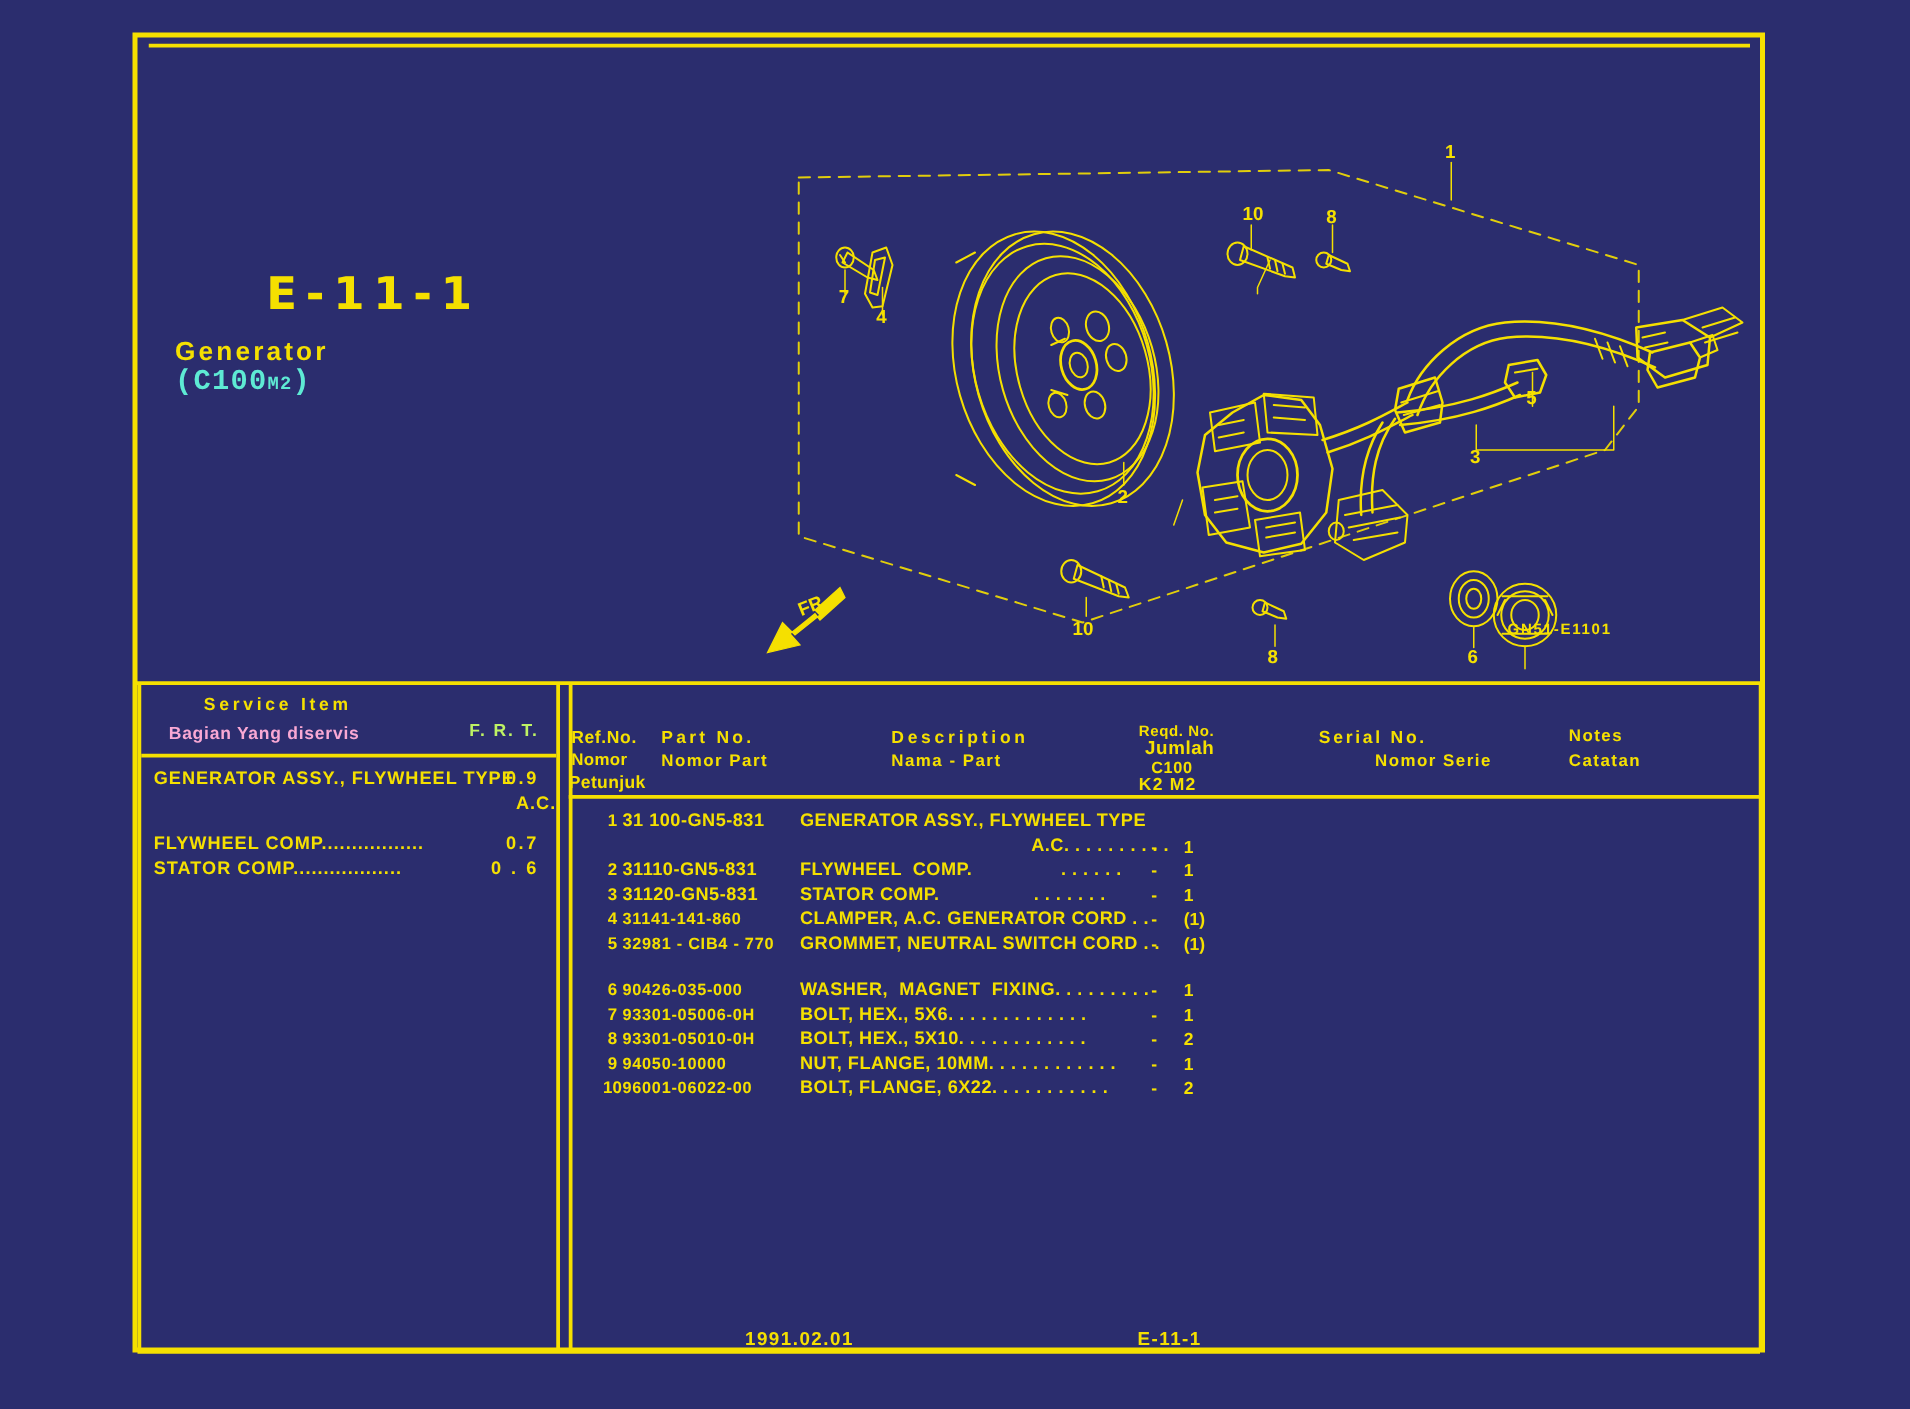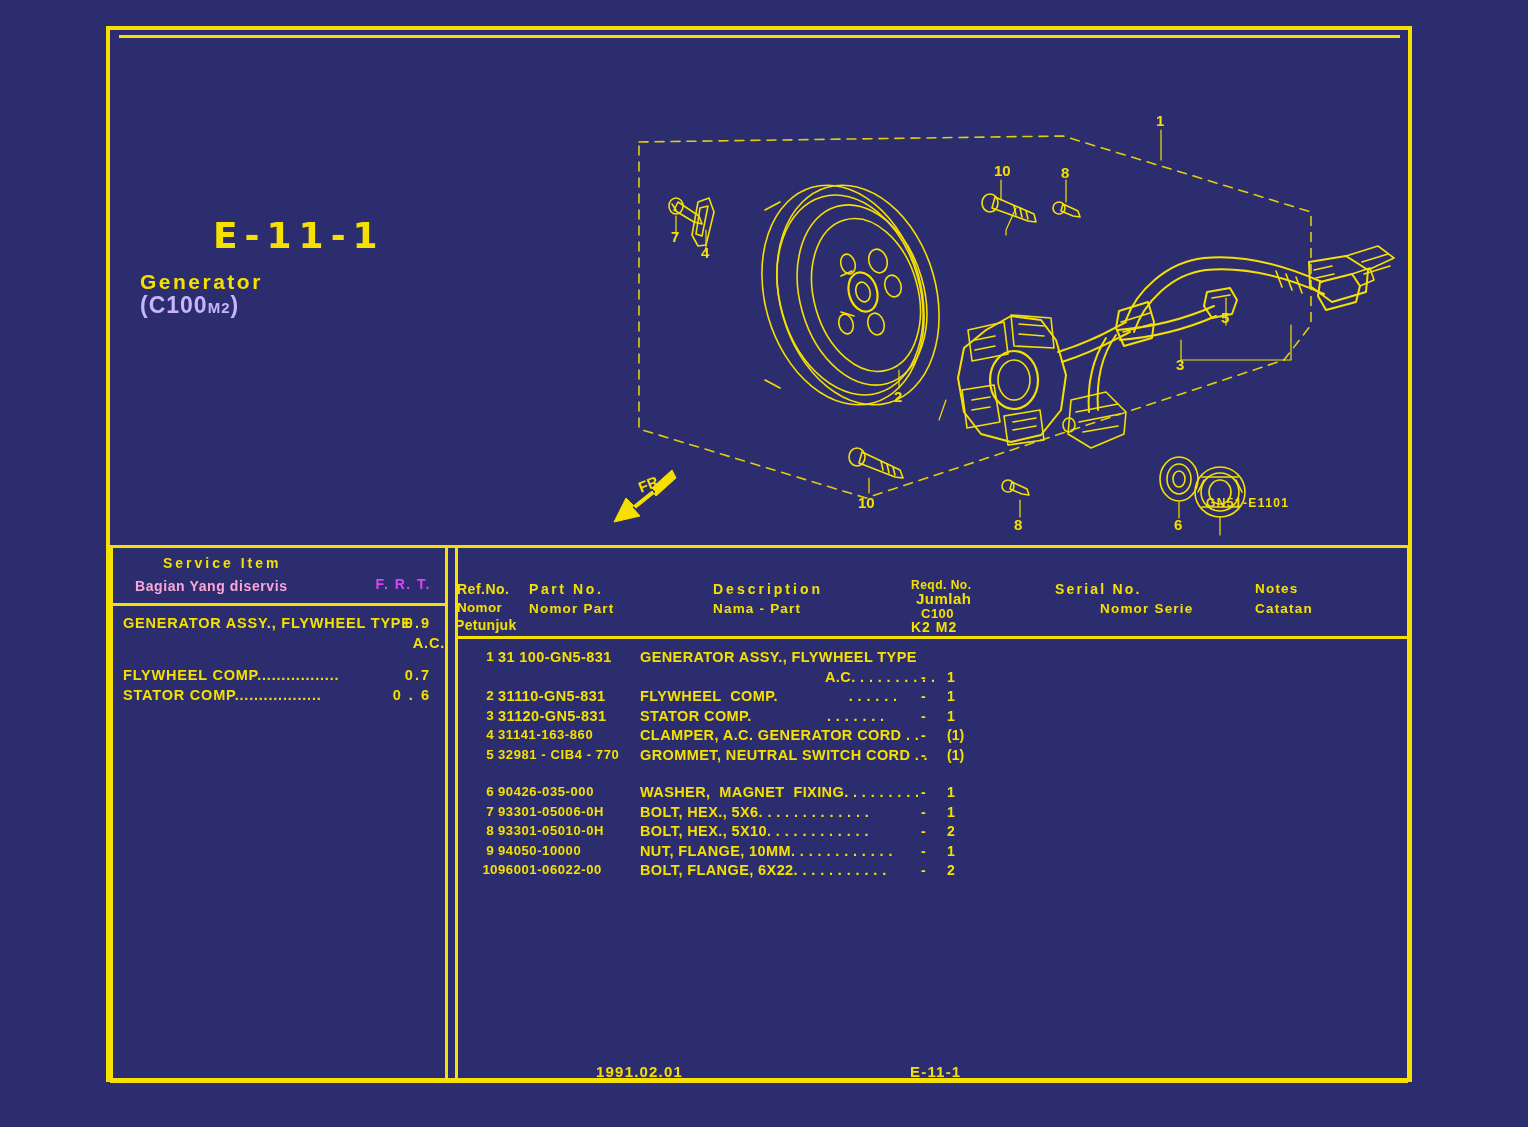--- a/index.html
+++ b/index.html
@@ -25,21 +25,21 @@
     position:absolute;left:213px;top:215px;
     color:#f5e000;font-weight:bold;font-size:36px;letter-spacing:7px;
     font-family:"DejaVu Sans", sans-serif;
   }
   .title-sub{
     position:absolute;left:140px;top:270px;
     color:#f5e000;font-weight:bold;font-size:21px;letter-spacing:2.5px;
   }
   .title-model{
     position:absolute;left:140px;top:292px;
-    color:#c4b5fd;font-weight:bold;font-size:23px;letter-spacing:1px;
+    color:#5eead4;font-weight:bold;font-size:23px;letter-spacing:1px;font-family:Liberation Mono, monospace;
   }
   .title-model .sfx{font-size:15px;}
 
   
   .illus{position:absolute;left:106px;top:30px;width:1306px;height:510px;}
   .illus svg{display:block;}
 
   .drawing-code{
     position:absolute;left:1206px;top:496px;
     color:#f5e000;font-size:12px;letter-spacing:1.4px;font-weight:bold;
@@ -53,21 +53,21 @@
   .svc{
     position:absolute;left:110px;top:548px;width:338px;height:532px;
     border-left:3px solid #f5e000;border-right:3px solid #f5e000;
     box-sizing:border-box;
   }
   .svc-head{
     position:relative;height:55px;border-bottom:3px solid #f5e000;
   }
   .svc-head .h1{position:absolute;left:50px;top:7px;color:#f5e000;font-size:14px;font-weight:bold;letter-spacing:3px;}
   .svc-head .h2{position:absolute;left:22px;top:30px;color:#f9a8d4;font-size:14px;font-weight:bold;letter-spacing:0.6px;}
-  .svc-head .frt{position:absolute;right:14px;top:28px;color:#d946ef;font-size:14px;font-weight:bold;letter-spacing:1.5px;}
+  .svc-head .frt{position:absolute;right:14px;top:28px;color:#bef264;font-size:14px;font-weight:bold;letter-spacing:1.5px;}
 
   .svc-body{position:relative;padding-top:9px;}
   .svc-row{position:relative;color:#f5e000;font-size:14.5px;font-weight:bold;letter-spacing:0.8px;height:20px;padding-left:10px;}
   .svc-row .lbl{}
   .svc-row .val{position:absolute;right:14px;top:0;letter-spacing:2px;}
   .svc-row.cont{text-align:right;}
   .svc-spacer{height:12px;}
 
   
   .parts{
@@ -357,21 +357,21 @@
       <div class="prow">
         <span class="c-ref">3</span>
         <span class="c-pno">31120-GN5-831</span>
         <span class="c-desc">STATOR COMP.                 . . . . . . .</span>
         <span class="c-dash">-</span>
         <span class="c-qty">1</span>
       </div>
 
       <div class="prow small">
         <span class="c-ref">4</span>
-        <span class="c-pno">31141-163-860</span>
+        <span class="c-pno">31141-141-860</span>
         <span class="c-desc">CLAMPER, A.C. GENERATOR CORD . .</span>
         <span class="c-dash">-</span>
         <span class="c-qty">(1)</span>
       </div>
 
       <div class="prow small">
         <span class="c-ref">5</span>
         <span class="c-pno">32981 - CIB4 - 770</span>
         <span class="c-desc">GROMMET, NEUTRAL SWITCH CORD . .</span>
         <span class="c-dash">-</span>

